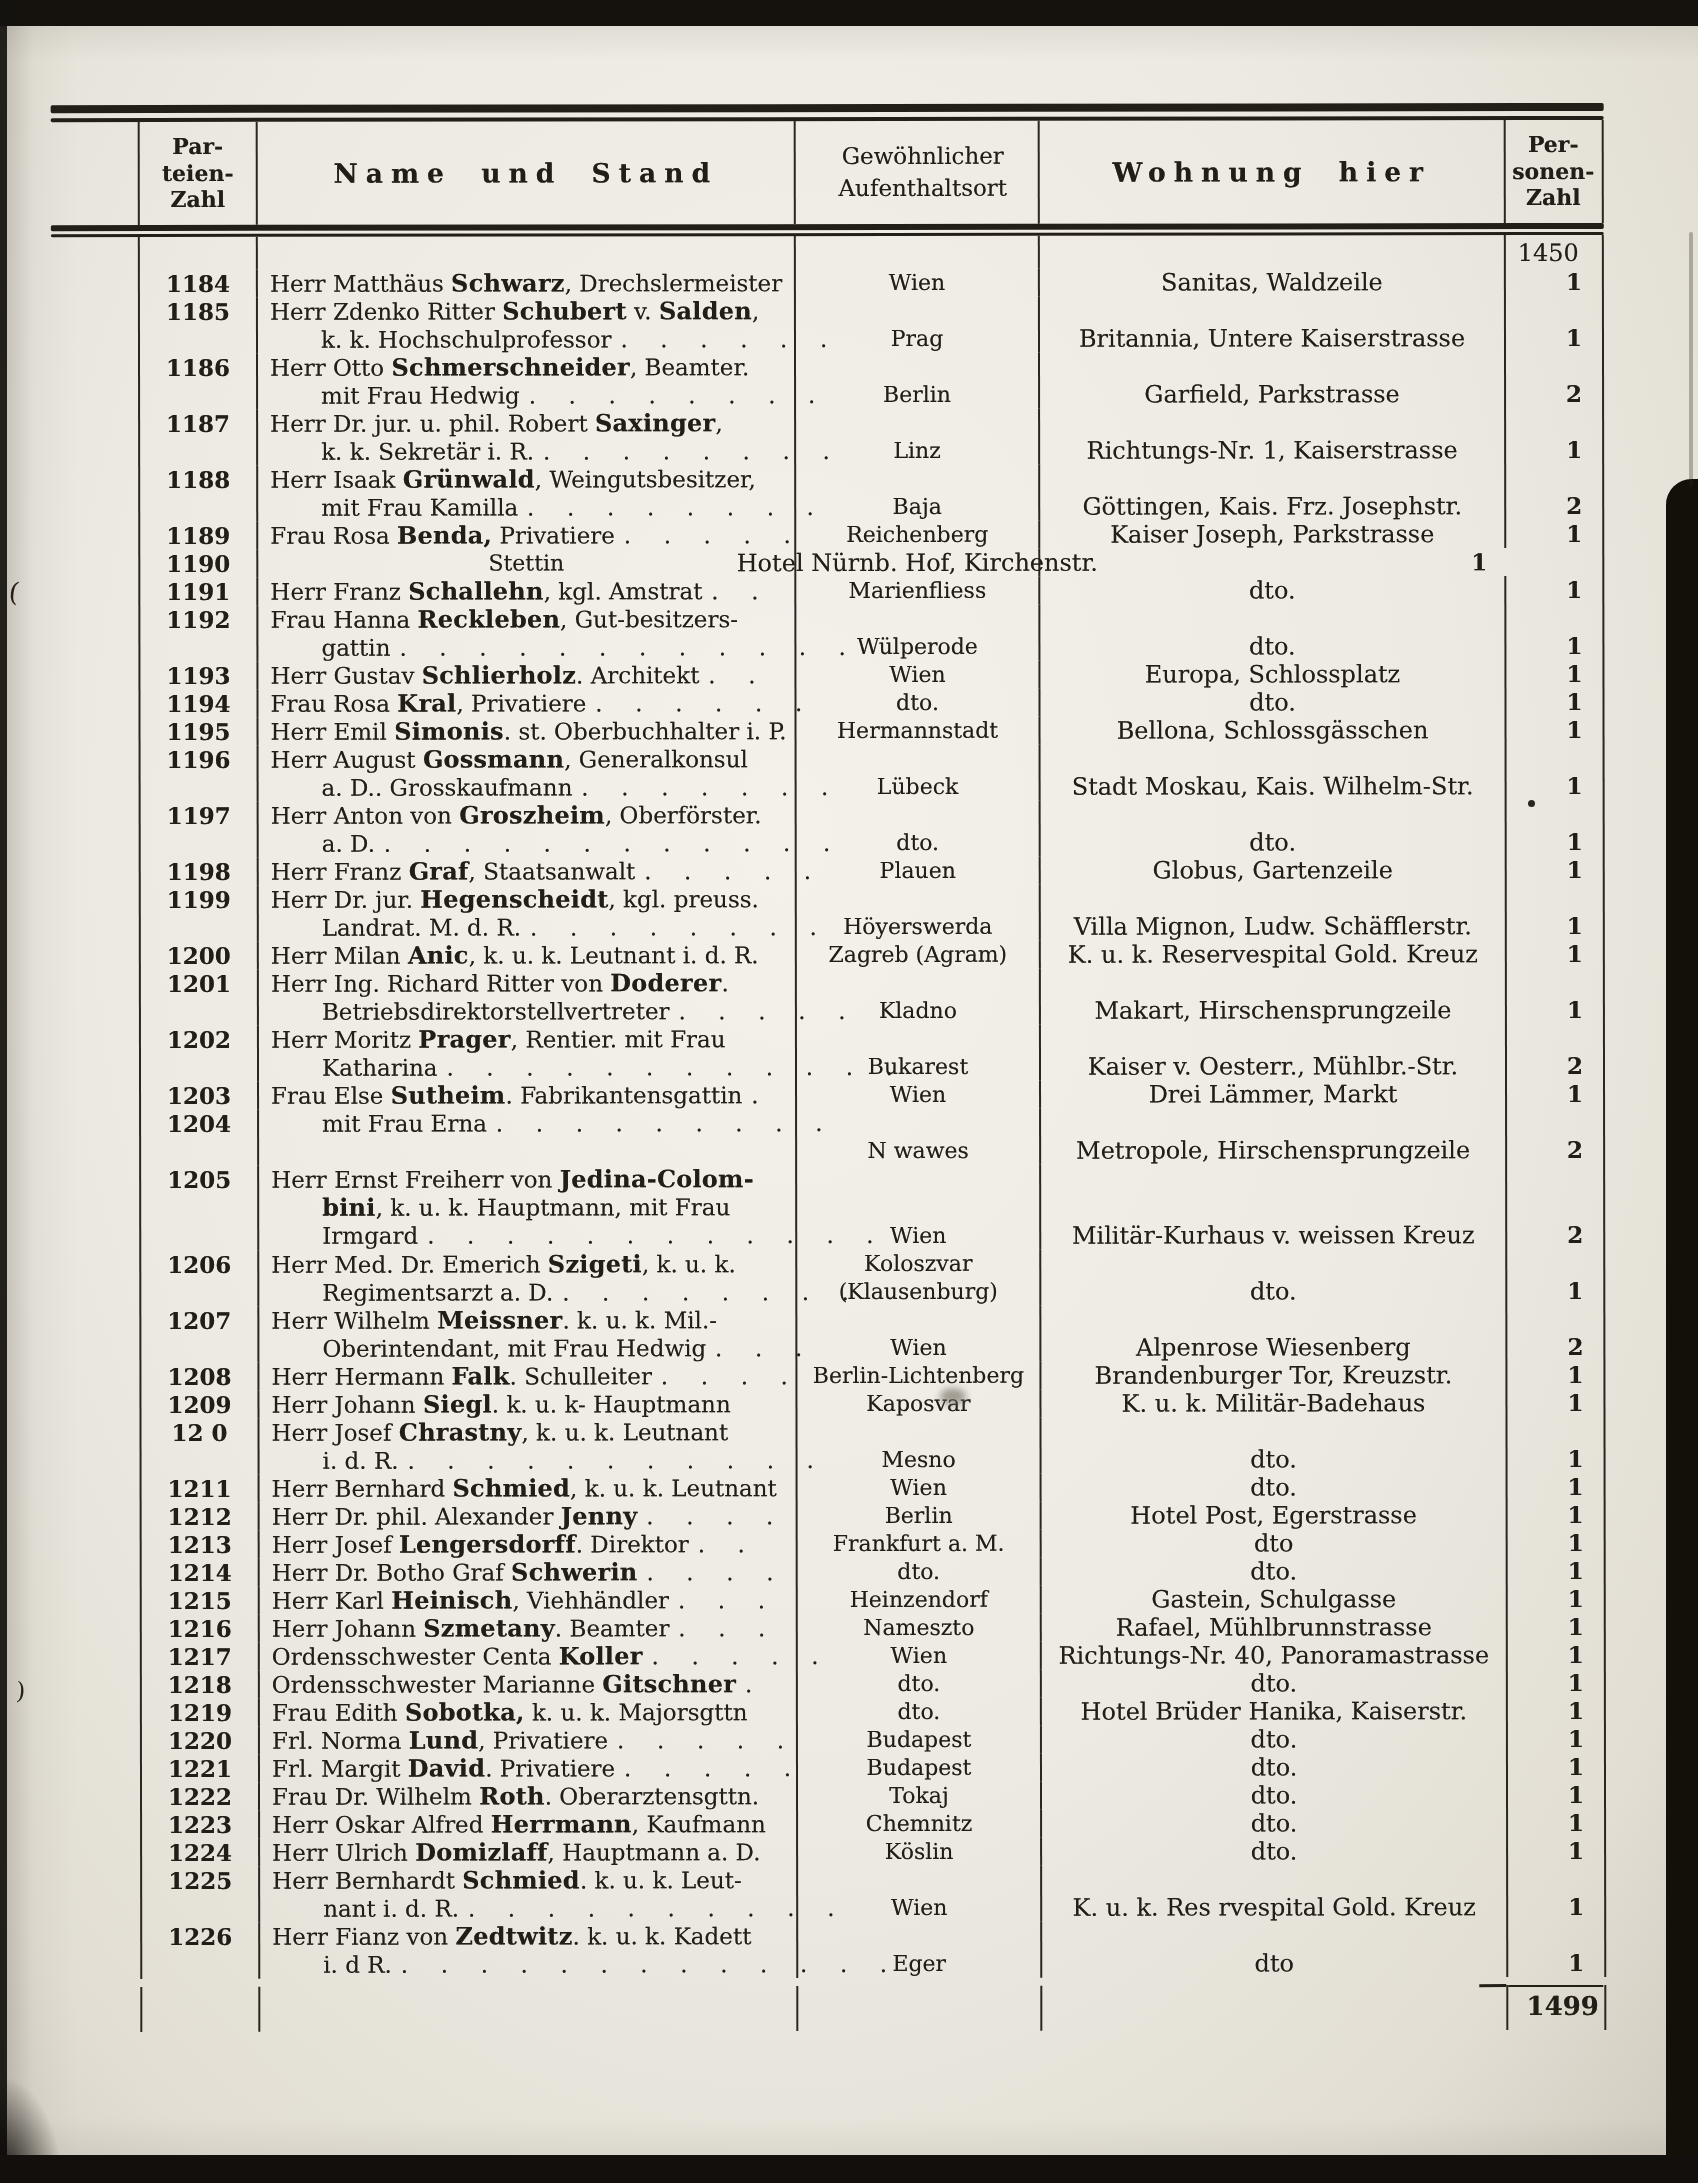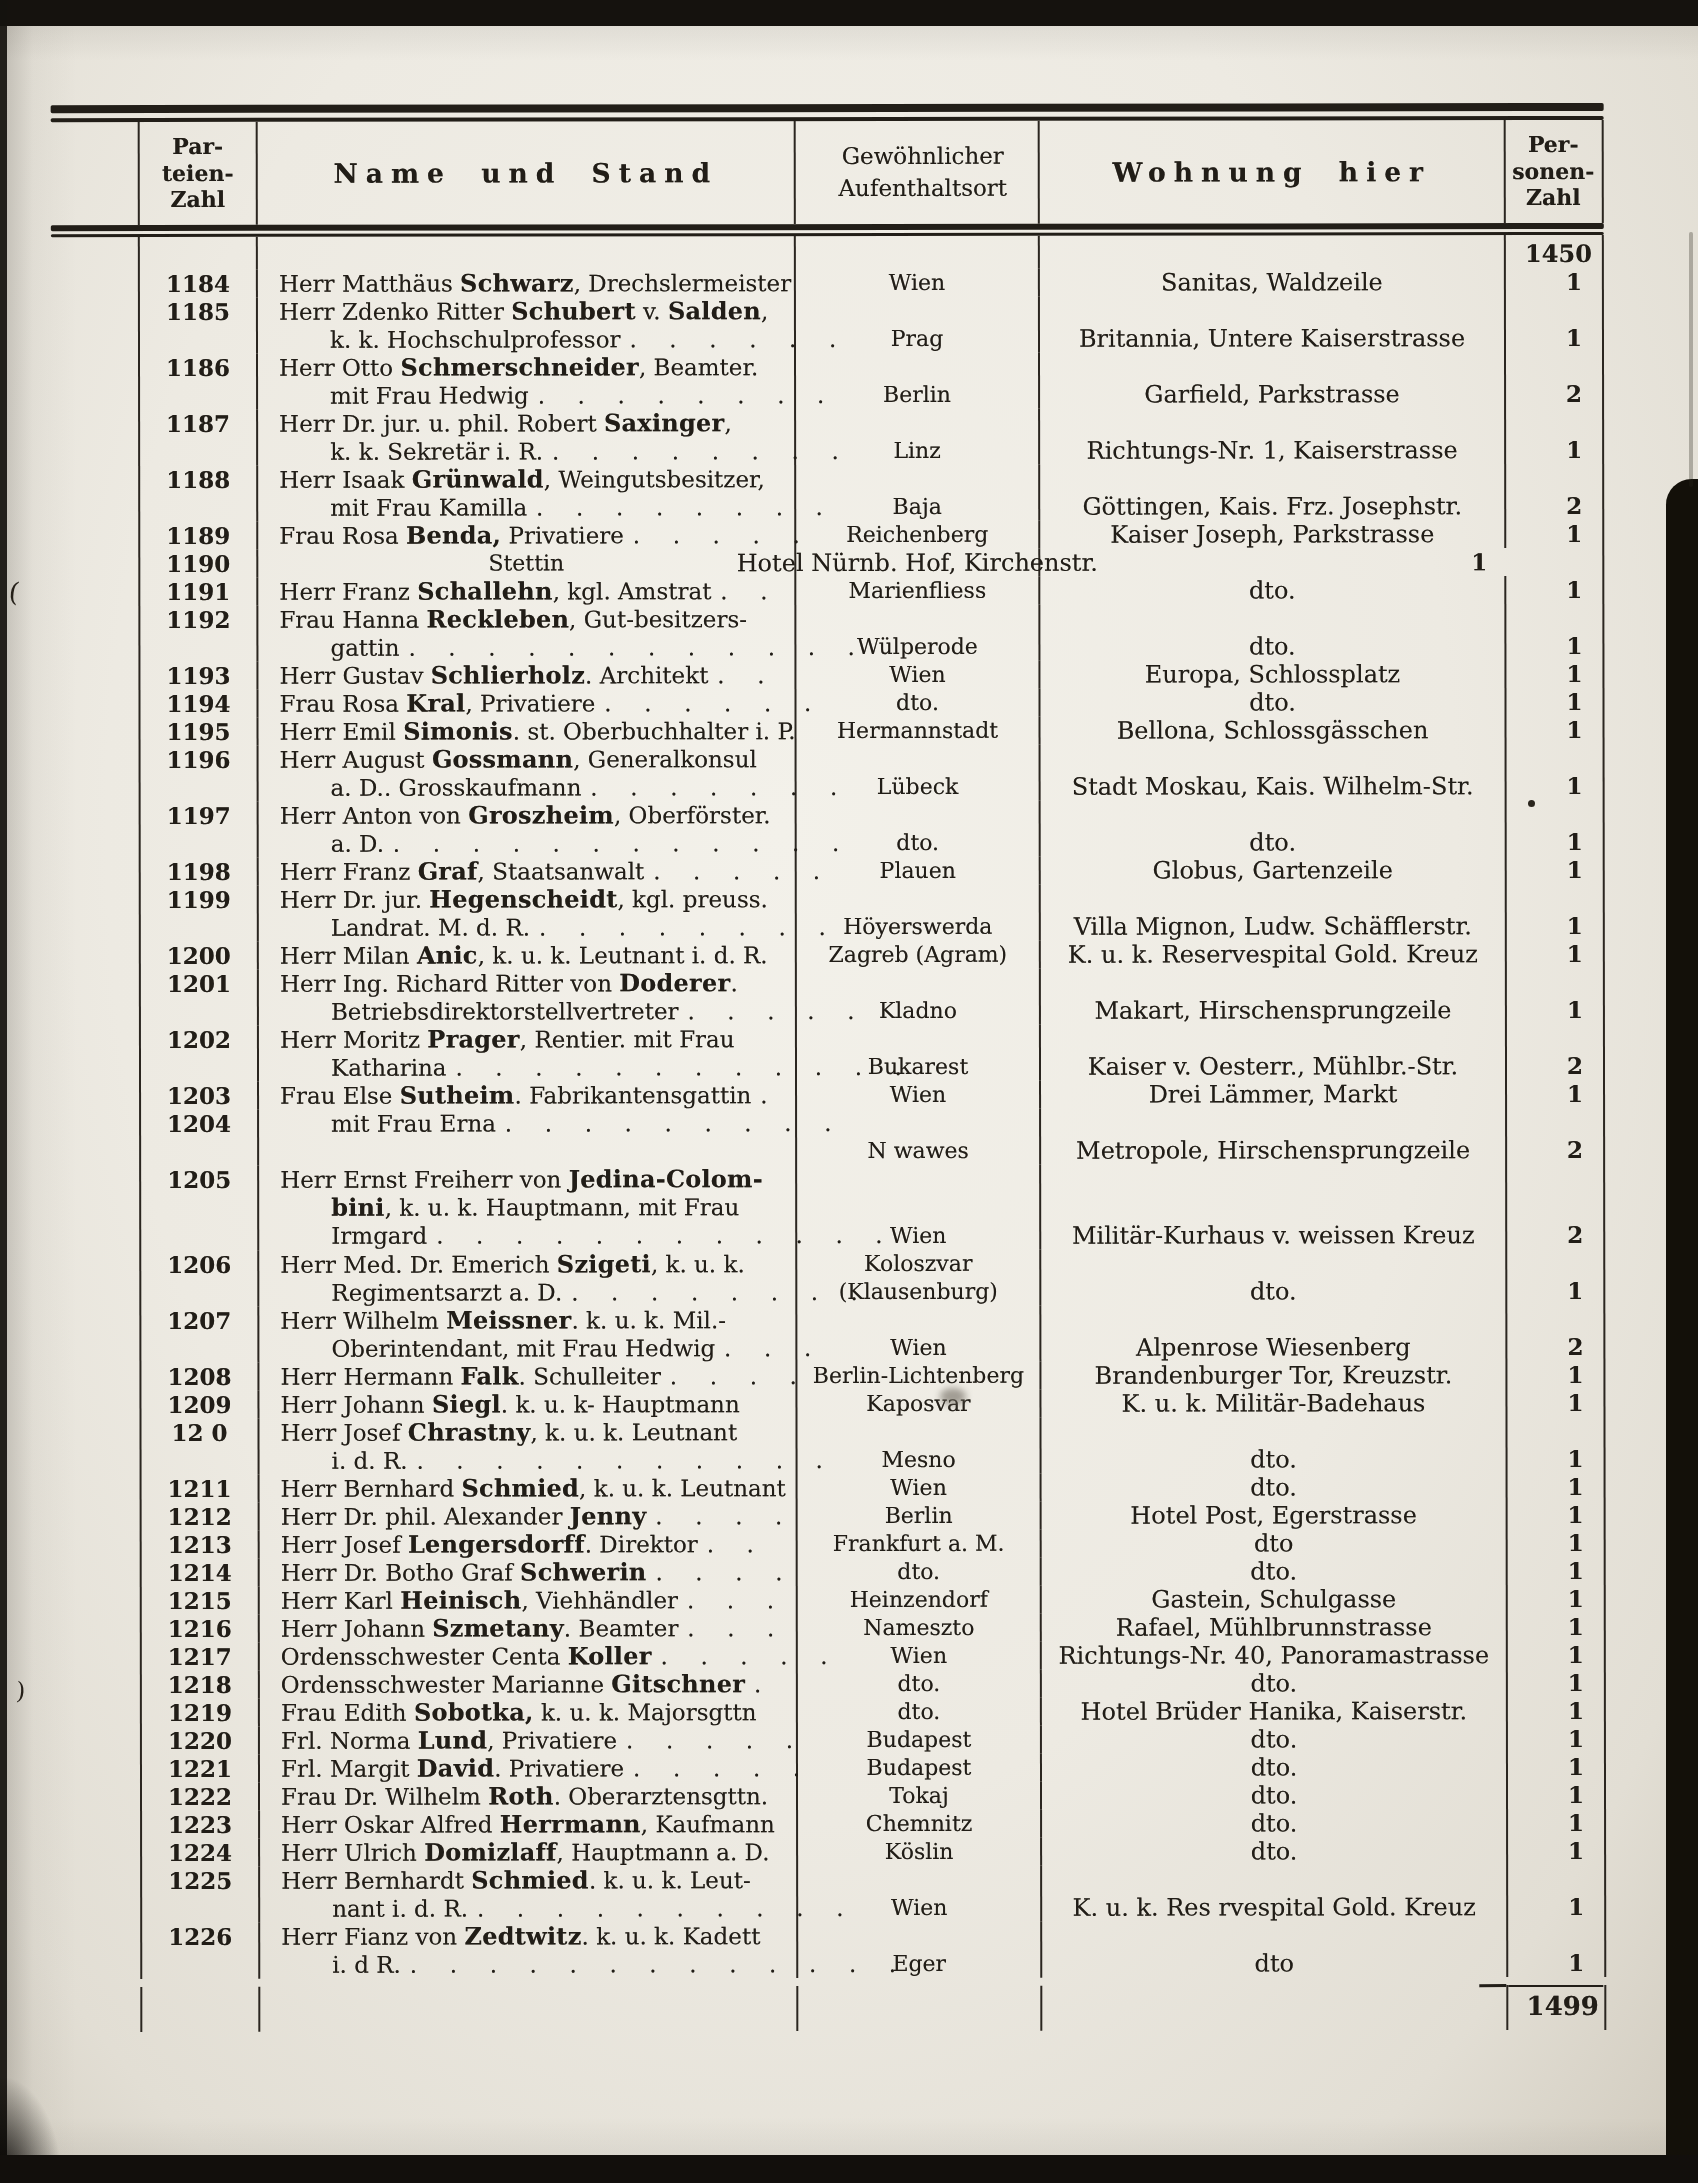--- a/index.html
+++ b/index.html
@@ -39,26 +39,26 @@
   .grid>div:last-child{border-right:none;}
   
   .hdr{height:103px;}
   .hc{display:flex;align-items:center;justify-content:center;text-align:center;}
   .pre{white-space:pre-line;}
   .hc-small{font-size:22px;font-weight:bold;line-height:26.6px;}
   .hc-name{font-size:26.6px;font-weight:bold;letter-spacing:.30em;word-spacing:.45em;}
   .hc-ort{font-size:23px;line-height:32px;padding-left:12px;}
   
   .prerow{height:33px;}
-  .prerow .cp{display:flex;align-items:flex-end;justify-content:flex-end;padding-right:9px;
-              font-size:24px;font-weight:bold;line-height:29px;}
+  .prerow .cp{display:flex;align-items:flex-end;justify-content:flex-end;padding-right:22px;
+              font-size:24px;font-weight:normal;line-height:29px;}
   
   .row .c{display:flex;flex-direction:column;justify-content:flex-end;}
   .c.nr{font-size:23px;font-weight:bold;text-align:center;justify-content:flex-start;line-height:28px;}
-  .c.name{padding-left:12px;justify-content:flex-start;margin-left:9px;}
+  .c.name{padding-left:12px;justify-content:flex-start;}
   .nline{height:28px;line-height:28px;font-size:23px;white-space:nowrap;}
   .nline.ind{padding-left:51px;}
   .sn{font-weight:bold;font-size:24px;letter-spacing:.01em;}
   .dots{letter-spacing:.55em;margin-left:8.9px;}
   .c.ort{align-items:center;}
   .oline{height:28px;line-height:28px;font-size:22px;text-align:center;}
   .c.wohn{align-items:center;}
   .wline{height:28px;line-height:28px;font-size:24px;white-space:nowrap;}
   .c.pers{align-items:flex-end;padding-right:19px;}
   .pline{height:28px;line-height:28px;font-size:23px;font-weight:bold;}

